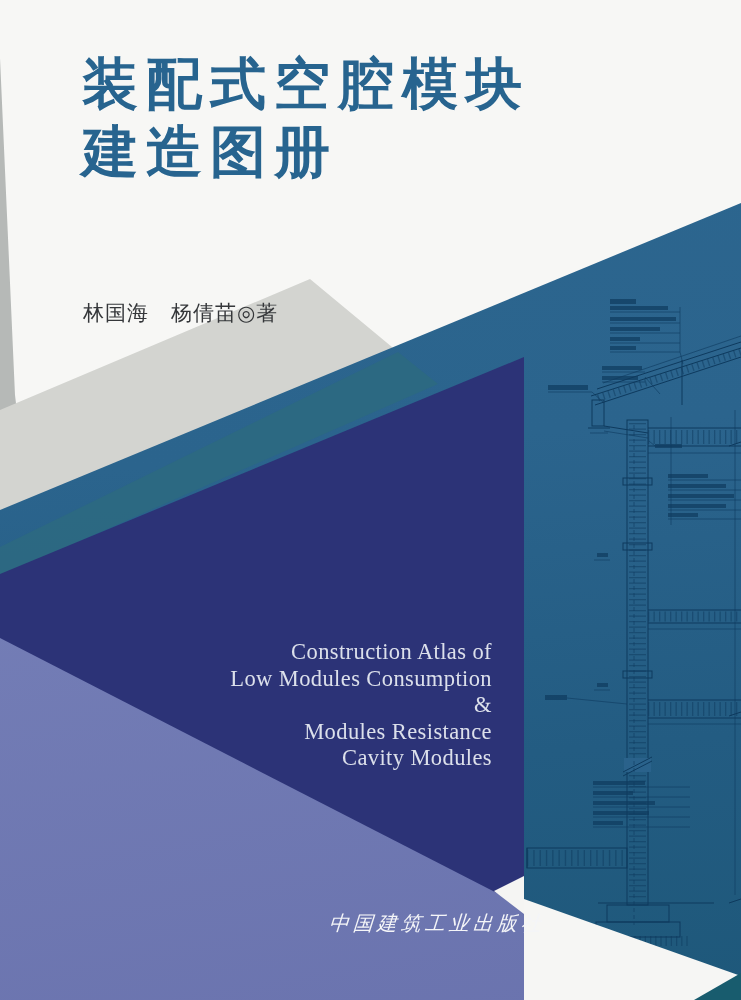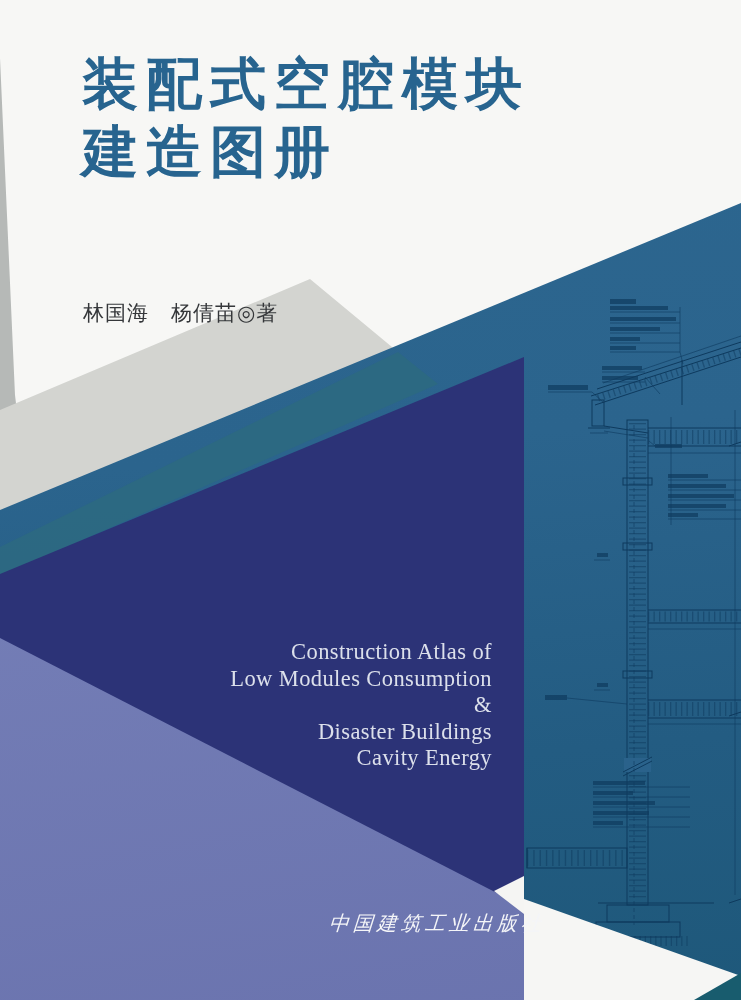--- a/index.html
+++ b/index.html
@@ -211,19 +211,19 @@
     <div>装配式空腔模块</div>
     <div>建造图册</div>
   </div>
 
   <div class="authors">林国海　杨倩苗◎著</div>
 
   <div class="entitle">
     <div>Construction Atlas of</div>
     <div>Low Modules Consumption</div>
     <div>&amp;</div>
-    <div>Disaster Buildings</div>
-    <div>Cavity Energy</div>
+    <div>Modules Resistance</div>
+    <div>Cavity Modules</div>
   </div>
 
   <div class="publisher">中国建筑工业出版社</div>
 
 </div>
 
 </body></html>

